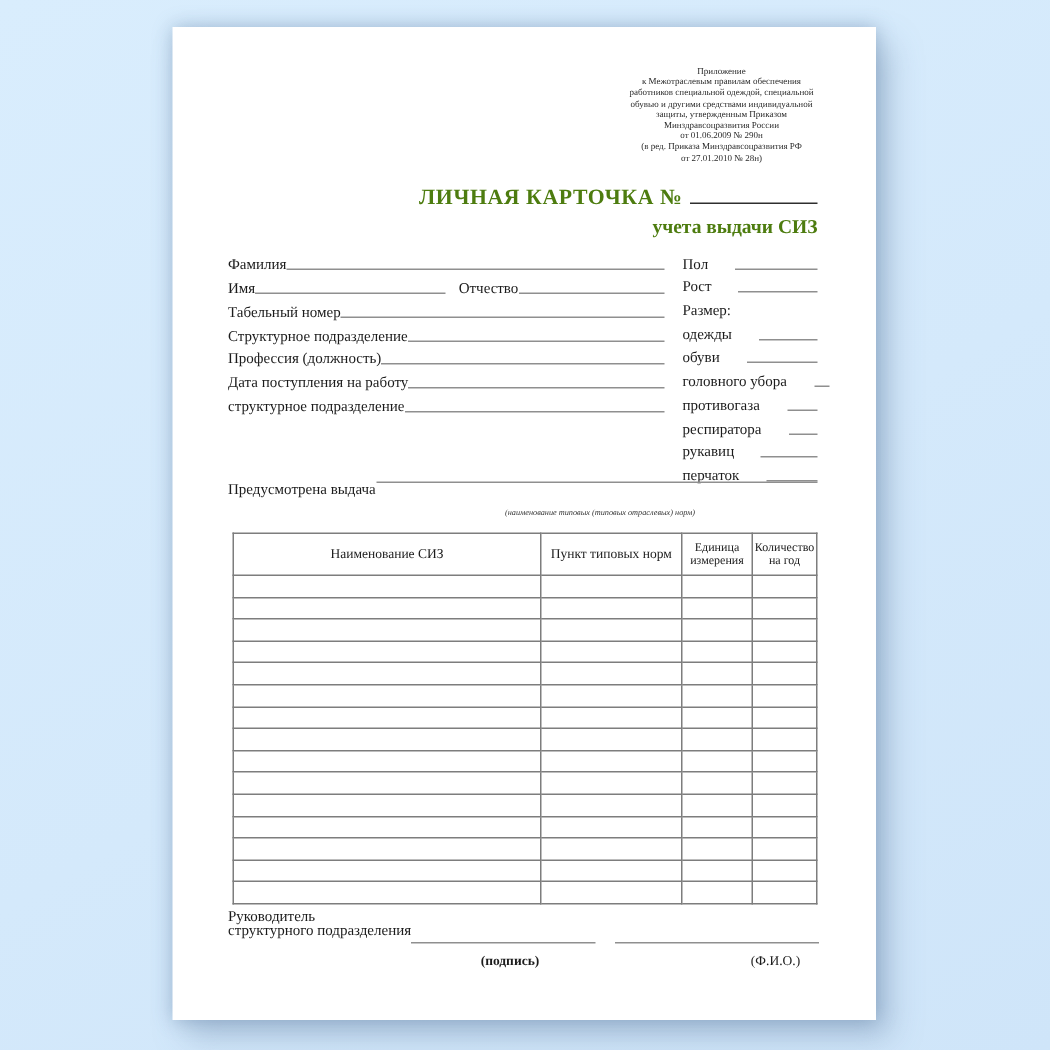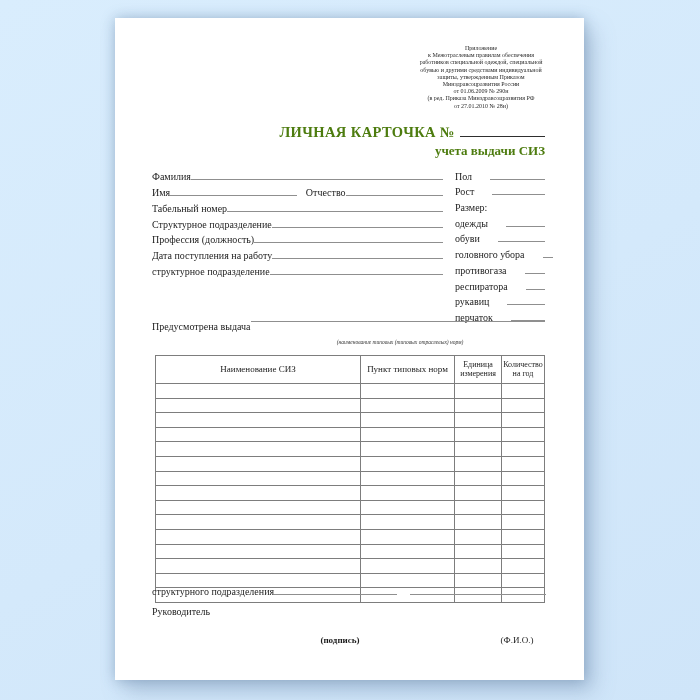--- a/index.html
+++ b/index.html
@@ -51,22 +51,22 @@
                border-collapse:collapse; table-layout:fixed;
                border:1.5px solid #4d4d4d;padding-left:40px; }
   .siz-table th, .siz-table td { border:1px solid #7d7d7d; padding:0; }
   .siz-table th { height:28px; font-weight:normal; font-size:9px; line-height:1.12;
                   text-align:center; vertical-align:middle; color:#1c1c1c; }
   .siz-table th.narrow { font-size:8px; }
   .siz-table td { height:14.6px; }
 
   
   .ruk { position:absolute; left:37px; top:588px; font-size:10px; color:#1c1c1c; }
-  .footer-row { position:absolute; left:37px; top:563px; width:394px; height:16px;
-                display:flex; align-items:flex-end; font-size:10px; color:#1c1c1c; white-space:nowrap; }
+  .footer-row { position:absolute; left:37px; top:597px; width:394px; height:16px;
+                display:flex; font-size:10px; color:#1c1c1c; white-space:nowrap; }
   .footer-row .line { flex:1; border-bottom:1px solid #8f8f8f; margin-bottom:2px; }
   .footer-row .gap { width:13px; }
   .footer-row .line2 { width:136px; border-bottom:1px solid #8f8f8f; margin-bottom:2px; }
   .cap { position:absolute; top:617px; font-size:9px; color:#1c1c1c; text-align:center; }
   .cap.sign { left:160px; width:130px;font-weight:bold; }
   .cap.fio  { left:342px; width:120px; }
 </style>
 </head>
 <body>
 

